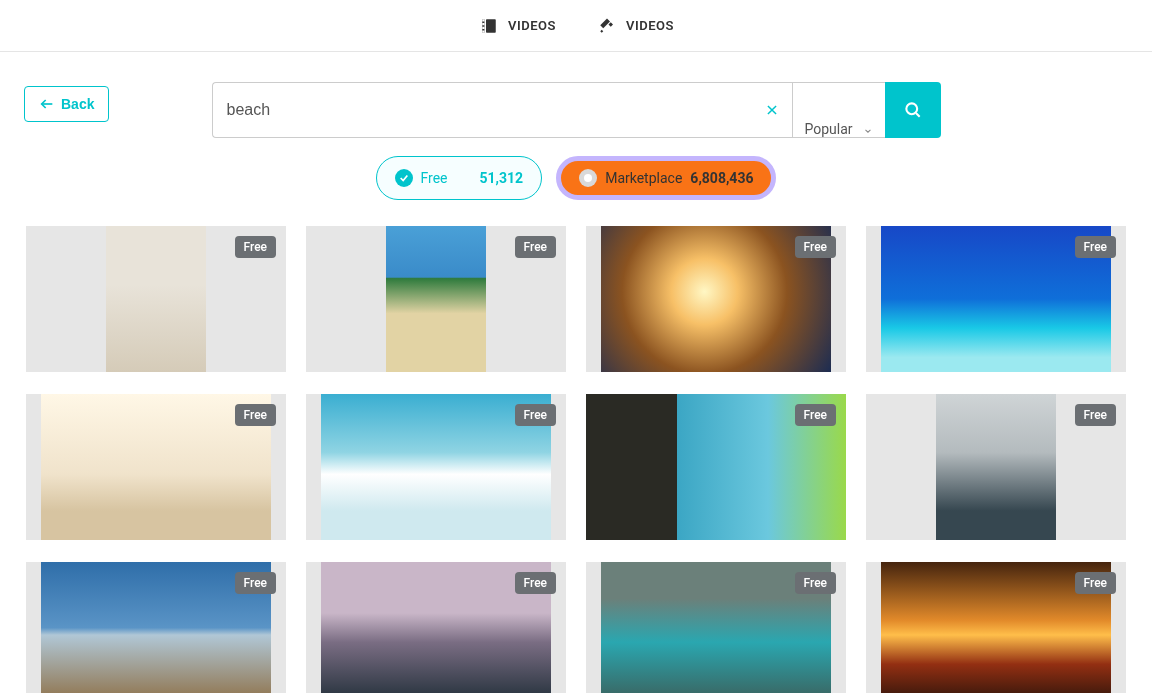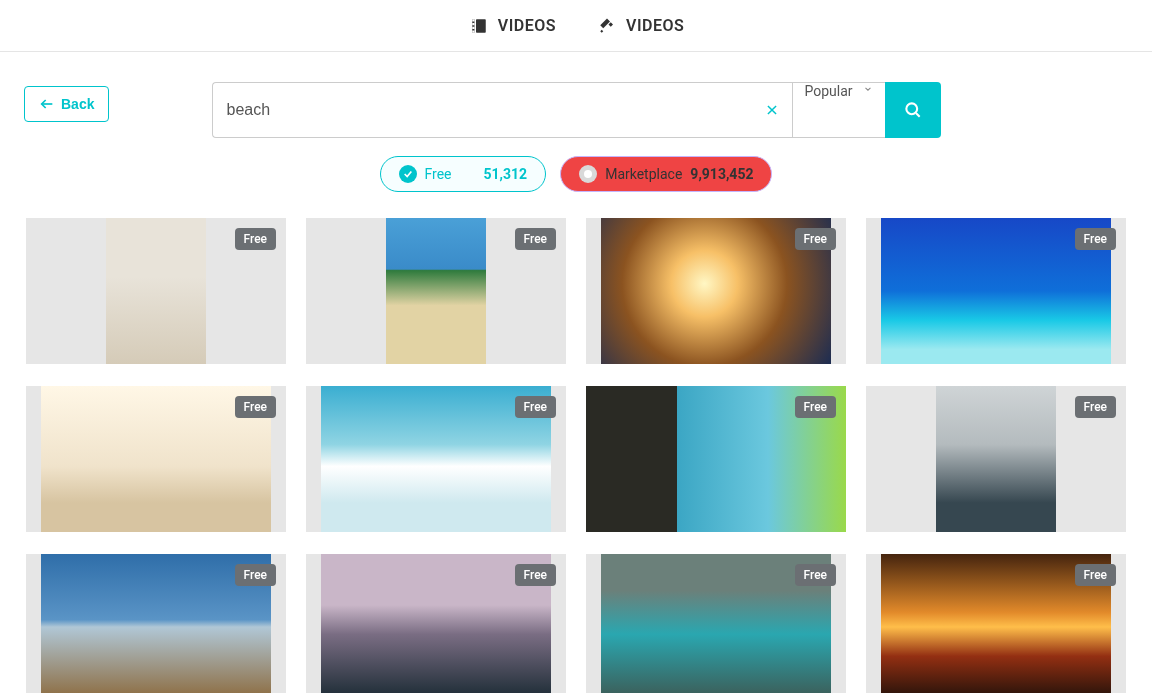--- a/index.html
+++ b/index.html
@@ -11,21 +11,21 @@
     justify-content: center;
     align-items: center;
     gap: 40px;
     height: 52px;
     border-bottom: 1px solid #e5e5e5;
   }
   .tab {
     display: flex;
     align-items: center;
     gap: 8px;
-    font-size: 16px;
+    font-size: 13px;
     font-weight: 600;
     letter-spacing: 0.5px;
     color: #333;
     cursor: pointer;
     height: 100%;
     border-bottom: 3px solid transparent;
     padding-top: 3px;
   }
   .tab.active {
     border-bottom-color: #00c4cc;
@@ -97,21 +97,21 @@
     height: 20px;
     cursor: pointer;
     color: #00c4cc;
     display: flex;
     align-items: center;
     justify-content: center;
     font-size: 18px;
   }
   .sort-select {
     display: flex;
-    align-items: flex-start;
+    align-items: flex-end;
     gap: 10px;
     border: 1px solid #ccc;
     padding: 0 12px;
     font-size: 14px;
     color: #555;
     cursor: pointer;
     background: #fff;
     width: 94px;
     justify-content: space-between;
   }
@@ -144,23 +144,23 @@
     cursor: pointer;
   }
   .pill .count { font-weight: 700; }
   .pill.free {
     border: 1.5px solid #00c4cc;
     color: #00c4cc;
     background: #f6feff;
   }
   .pill.free .count { color: #00c4cc; margin-left: 24px; }
   .pill.market {
-    border: 1px solid #c4b5fd;
+    border: 5px solid #c4b5fd;
     color: #333;
-    background: #ef4444;
+    background: #f97316;
   }
   .pill .small-icon {
     width: 18px; height: 18px;
     border-radius: 50%;
     display:flex; align-items:center; justify-content:center;
   }
   .pill.free .small-icon { background:#00c4cc; }
   .pill.market .small-icon { background:#d9d9d9; }
 
   
@@ -284,21 +284,21 @@
         </svg>
     </span>
     <span>Free</span>
     <span class="count">51,312</span>
   </div>
   <div class="pill market">
     <span class="small-icon">
       <span style="width:8px;height:8px;border-radius:50%;background:#fff;"></span>
     </span>
     <span>Marketplace</span>
-    <span class="count">9,913,452</span>
+    <span class="count">6,808,436</span>
   </div>
 </div>
 
 <div class="grid">
   <div class="card">
     <div class="thumb narrow g-sand"></div>
     <span class="badge">Free</span>
   </div>
   <div class="card">
     <div class="thumb narrow g-beach1"></div>

